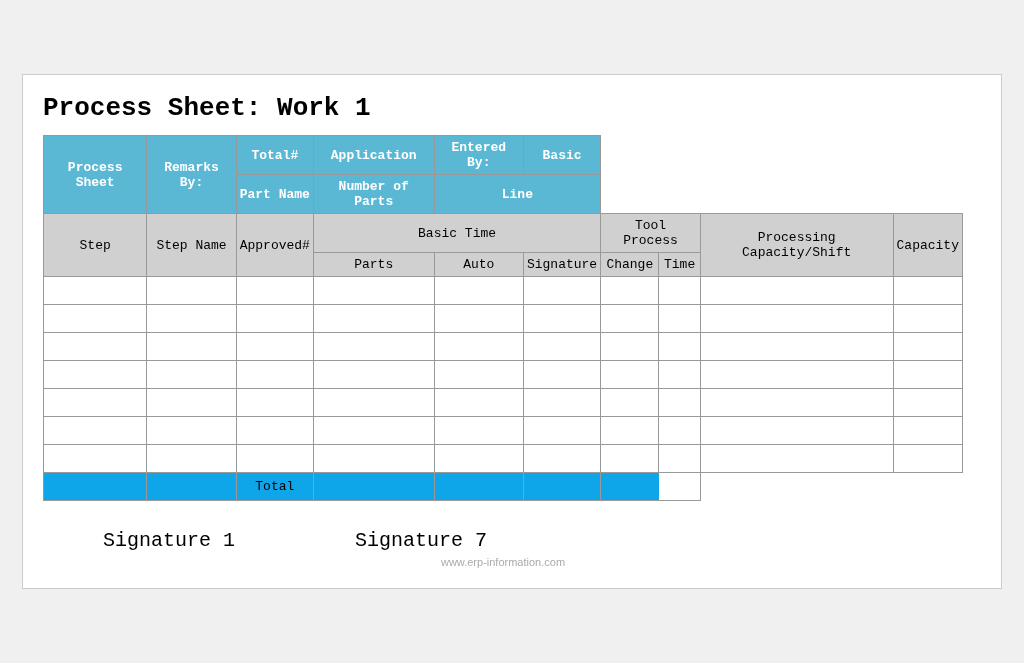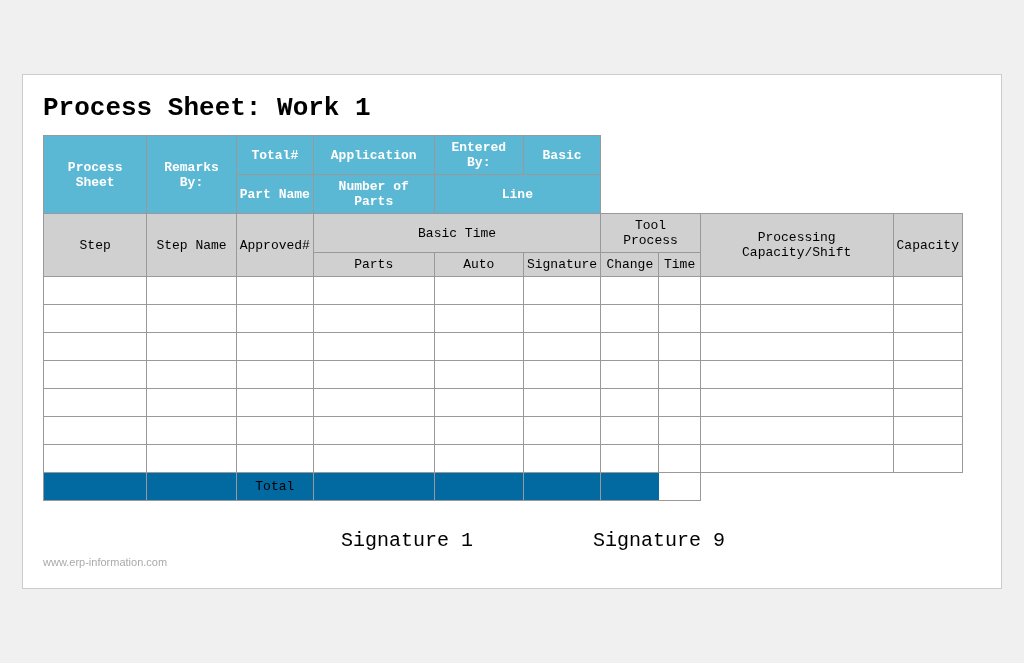--- a/index.html
+++ b/index.html
@@ -43,34 +43,33 @@
     }
     .header-gray {
       background-color: #d0d0d0;
       font-weight: normal;
     }
     .data-row td {
       background: white;
       height: 28px;
     }
     .total-row td {
-      background: #0369a1;
+      background: #0ea5e9;
       height: 28px;
     }
     .signatures {
       display: flex;
       gap: 120px;
       margin-top: 28px;
       padding-left: 60px;
       font-size: 20px;
       font-family: 'Courier New', Courier, monospace;
-      justify-content: center;
     }
     .watermark {
-      text-align: left;
+      text-align: center;
       font-size: 11px;
       color: #aaa;
       margin-top: 4px;
       font-family: Arial, sans-serif;
     }
   </style>
 </head>
 <body>
 
 <div class="page">
@@ -250,17 +249,17 @@
         <td style="border-right: none;"></td>
         <td style="border-left: none; visibility: hidden;"></td>
         <td style="border: none; visibility: hidden;"></td>
         <td style="border: none; visibility: hidden;"></td>
       </tr>
     </tbody>
   </table>
 
   <div class="signatures">
     <span>Signature 1</span>
-    <span>Signature 9</span>
+    <span>Signature 7</span>
   </div>
 
   <div class="watermark">www.erp-information.com</div>
 </div>
 
 </body></html>

